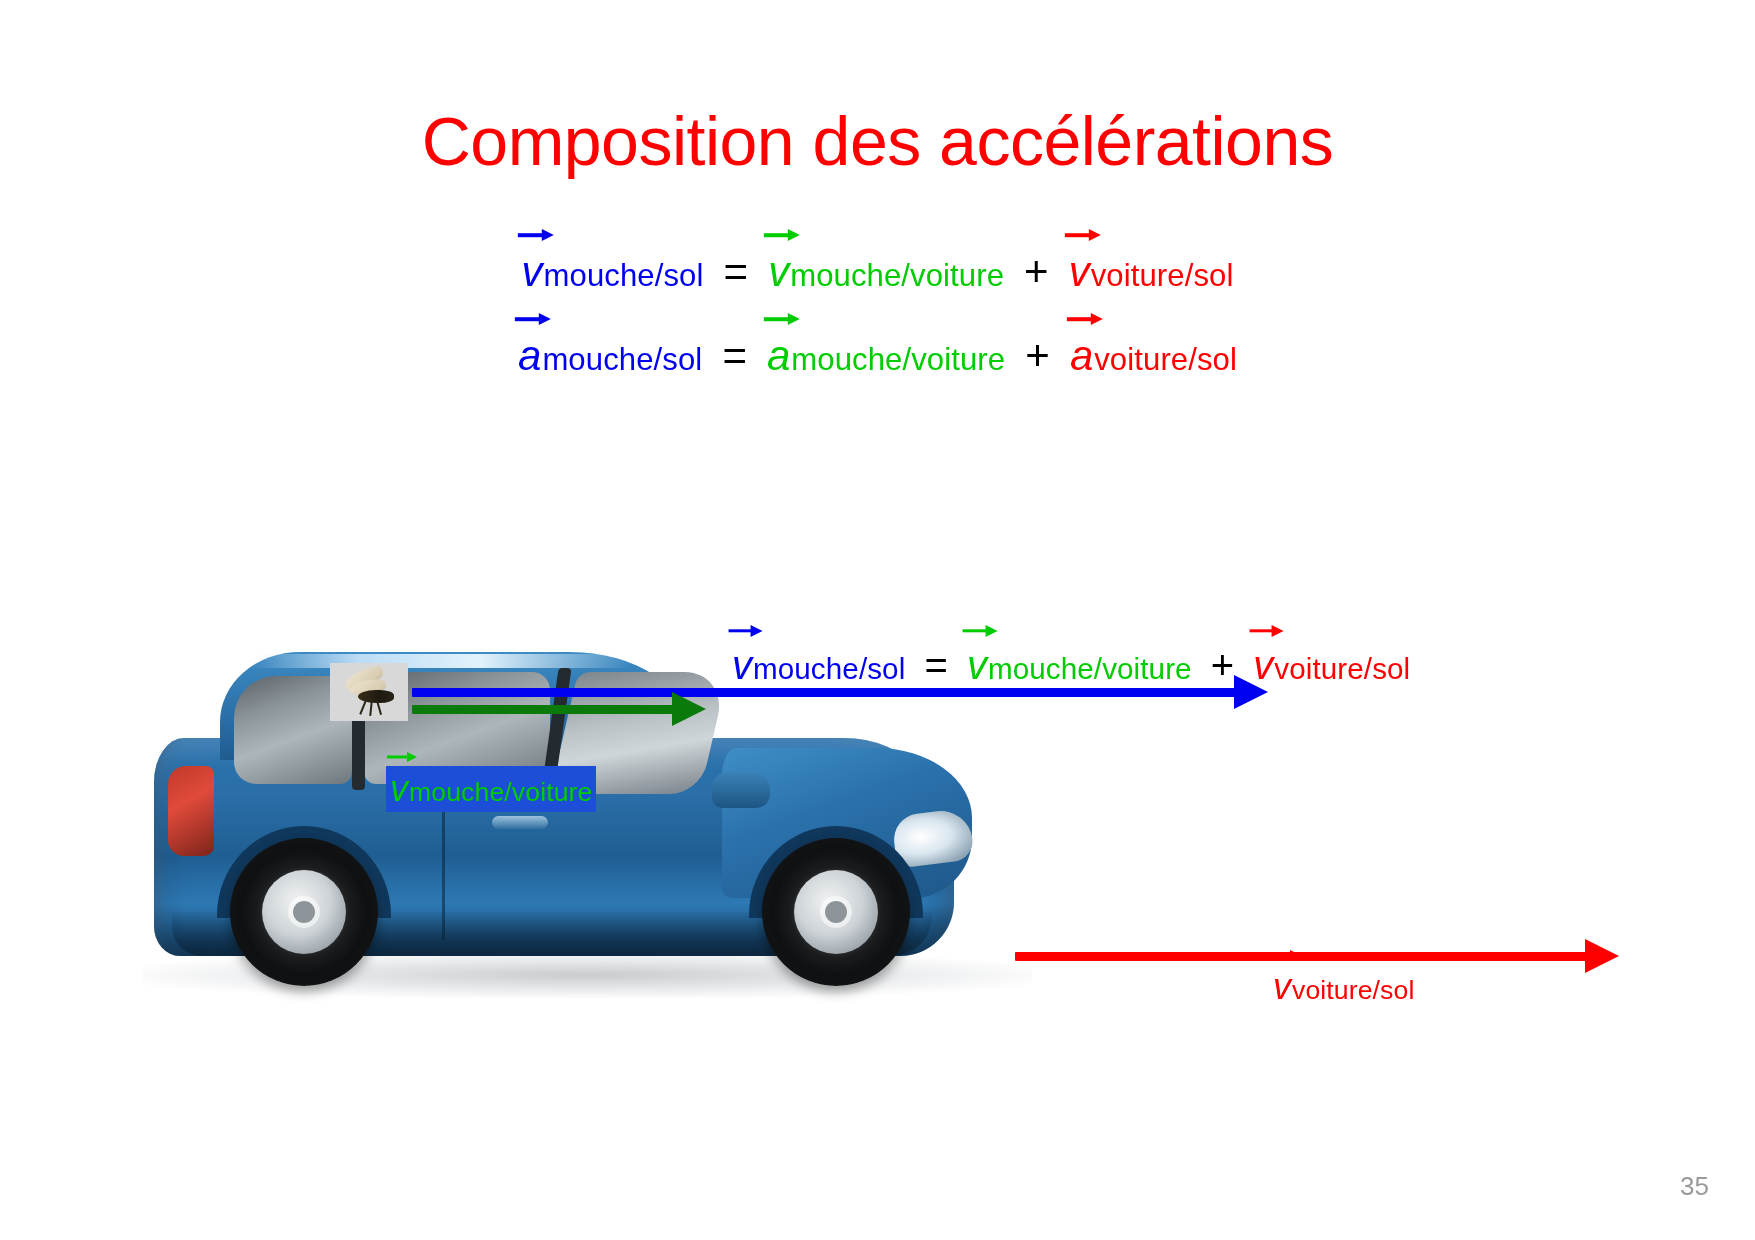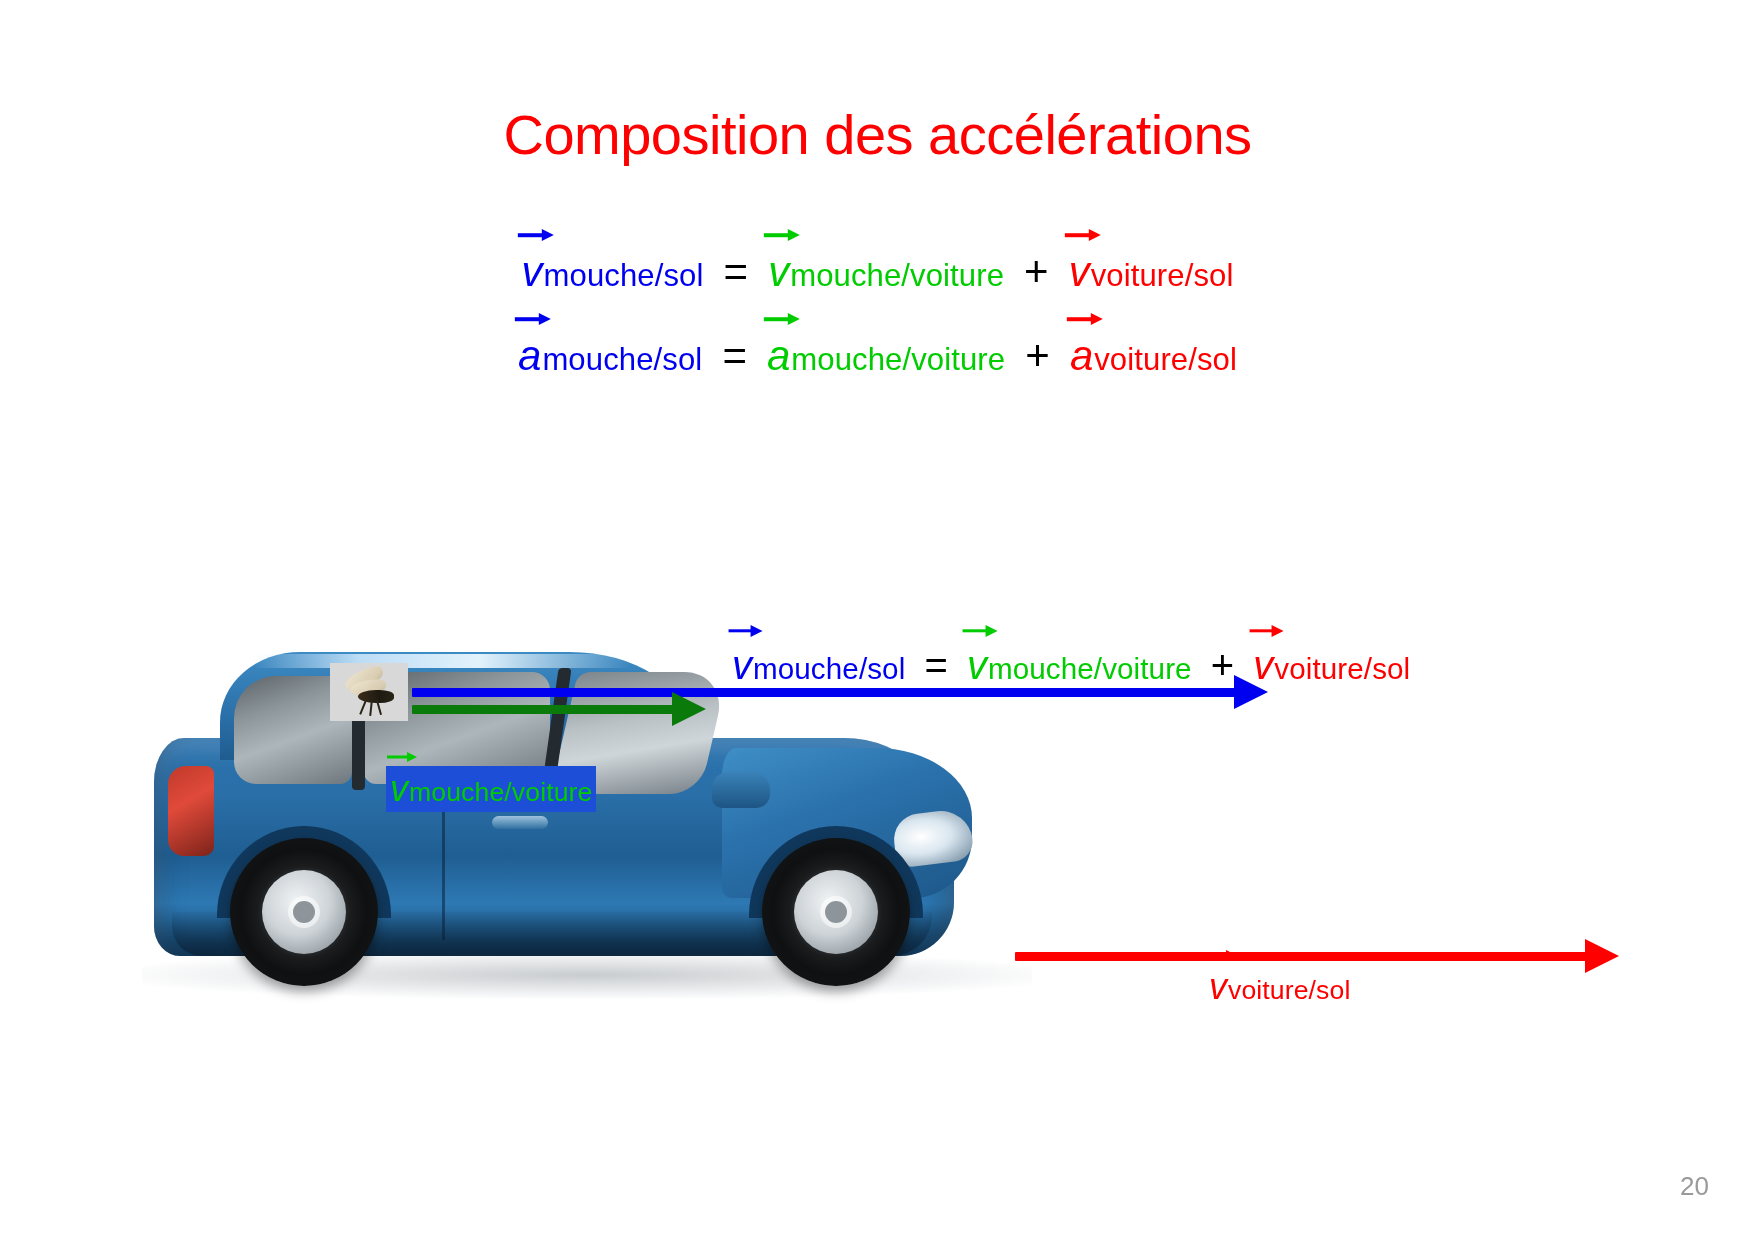--- a/index.html
+++ b/index.html
@@ -19,21 +19,21 @@
   }
 
   
   .title {
     position: absolute;
     top: 106px;
     left: 0;
     width: 100%;
     text-align: center;
     color: #ff0000;
-    font-size: 56px;
+    font-size: 68px;
     font-weight: 400;
     letter-spacing: -0.5px;
     line-height: 1.05;
     white-space: nowrap;
   }
 
   
   .math {
     font-family: Liberation Sans, sans-serif;
     white-space: nowrap;
@@ -395,21 +395,21 @@
     font-size: 40px;
     background: transparent;
     transform: translateY(-100%);
   }
   .label-green {
     left: 386px;
     top: 812px;
     transform: translateY(-100%);
   }
   .label-red {
-    left: 1205px;
+    left: 1269px;
     top: 1010px;
     background: transparent;
     transform: translateY(-100%);
   }
 
   
   .page-number {
     position: absolute;
     right: 46px;
     bottom: 38px;
@@ -534,15 +534,15 @@
         </span><span>v</span></span><span class="sub c-green">mouche/voiture</span>
   </div>
 
   <div class="label label-red math">
     <span class="vec c-red"><span class="arr">
           <span class="shaft"></span>
           <span class="head"></span>
         </span><span>v</span></span><span class="sub c-red">voiture/sol</span>
   </div>
 
-  <div class="page-number">20</div>
+  <div class="page-number">35</div>
 
 </div>
 
 </body></html>

